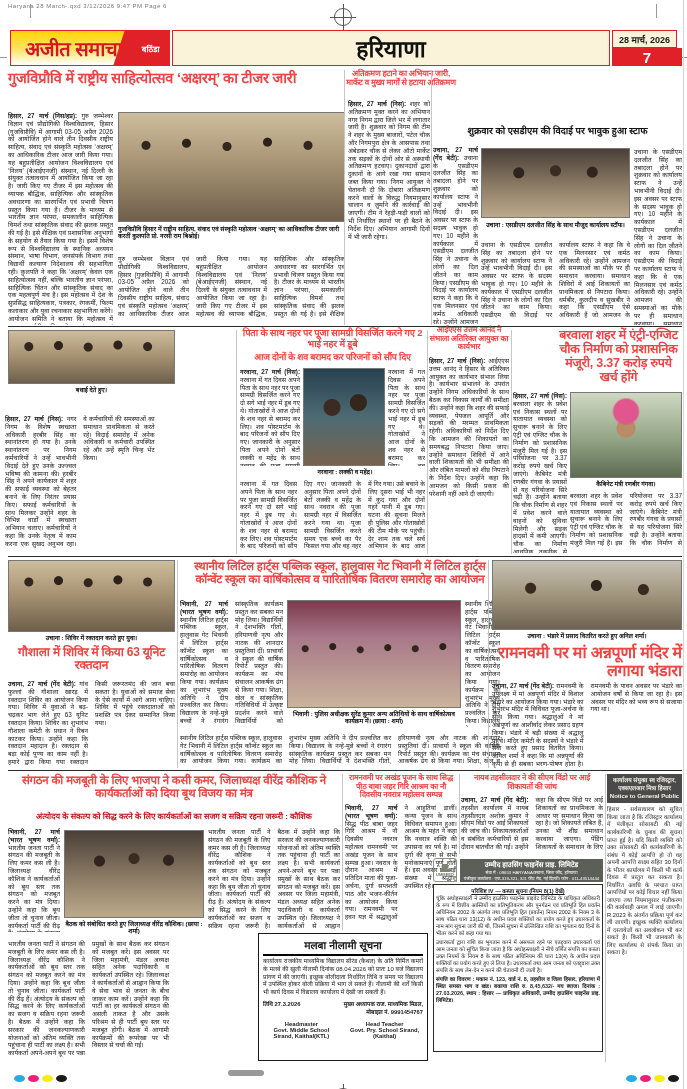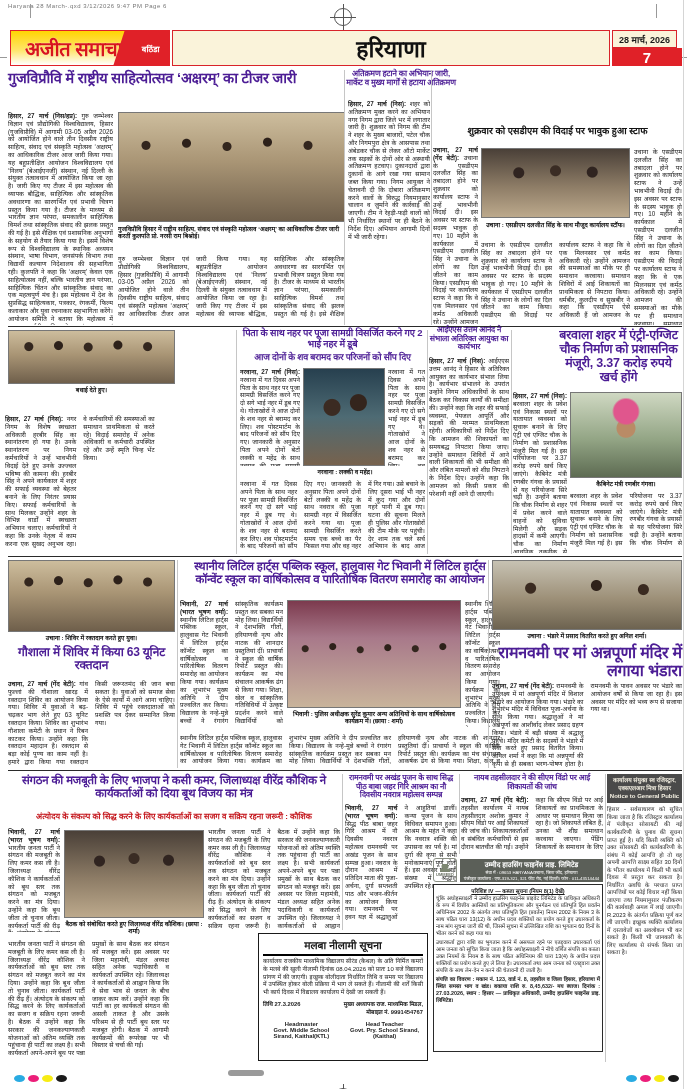--- a/index.html
+++ b/index.html
@@ -14,21 +14,21 @@
   
   .mast-logo { background:linear-gradient(180deg,#ffd403 0%,#ffe566 55%,#fff 100%); border:1px solid #e02128; display:flex; align-items:center; overflow:hidden; }
   .brand { font-size:20px; font-weight:bold; color:#d8151c; text-shadow:0 0 1px #fff; padding-left:14px; white-space:nowrap; letter-spacing:-.5px; }
   .edition-wedge { position:absolute; right:-14px; top:0; bottom:0; width:64px; background:#e02128; transform:skewX(-18deg); display:flex; align-items:center; justify-content:center; }
   .edition { transform:skewX(18deg); color:#fff; font-size:8px; font-weight:bold; }
   .mast-center { background:#faf3da; border:1.5px solid #d8232a; display:flex; align-items:center; justify-content:center; }
   .section-title { font-size:23px; font-weight:bold; color:#111; }
   .mast-date { background:#faf3da; border:1.5px solid #d8232a; display:flex; align-items:center; justify-content:center; font-size:9px; font-weight:bold; }
   .mast-page { background:#e02128; display:flex; align-items:center; justify-content:center; color:#fff; font-size:15px; font-weight:bold; }
   
-  .hl { font-weight:bold; color:#4c1d95; text-align:center; line-height:1.12; letter-spacing:-.2px; }
+  .hl { font-weight:bold; color:#ef4444; text-align:center; line-height:1.12; letter-spacing:-.2px; }
   .hl-left { text-align:left; }
   .subhead { font-weight:bold; text-align:center; color:#111; }
   .subhead-red { color:#c4161c; }
   .body-txt { font-size:6.3px; line-height:1.24; text-align:justify; color:#222; column-gap:7px; column-fill:auto; overflow:hidden; }
   .dateline { font-weight:bold; }
   .cap { font-size:6.2px; font-weight:bold; text-align:center; color:#111; line-height:1.2; overflow:hidden; }
   .vrule { background:#c6c6c6; width:1px; }
   .hrule { background:#2a2a2a; height:1px; }
   
   .photo { background:#9b8a72; border:1px solid #777; overflow:hidden; }

